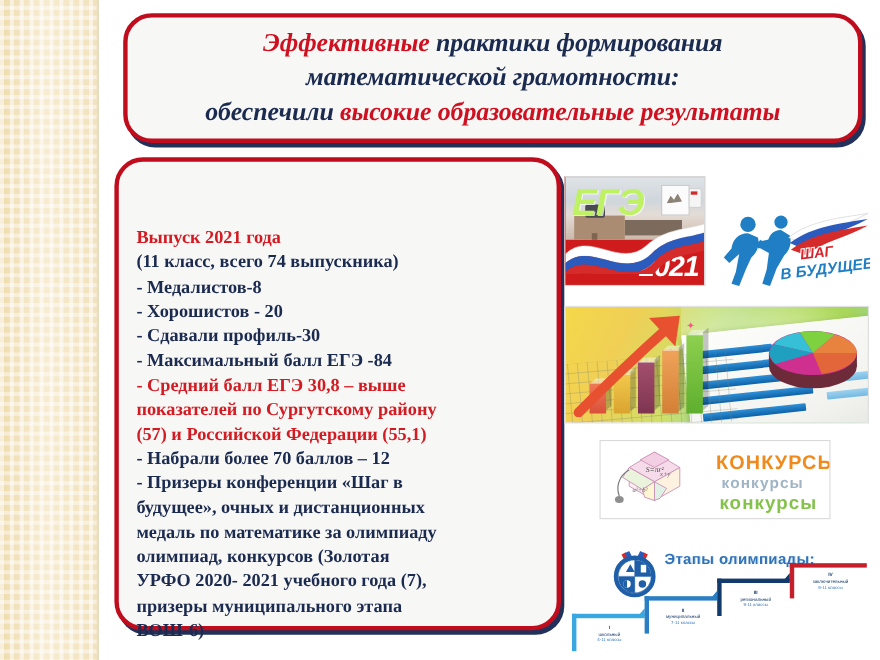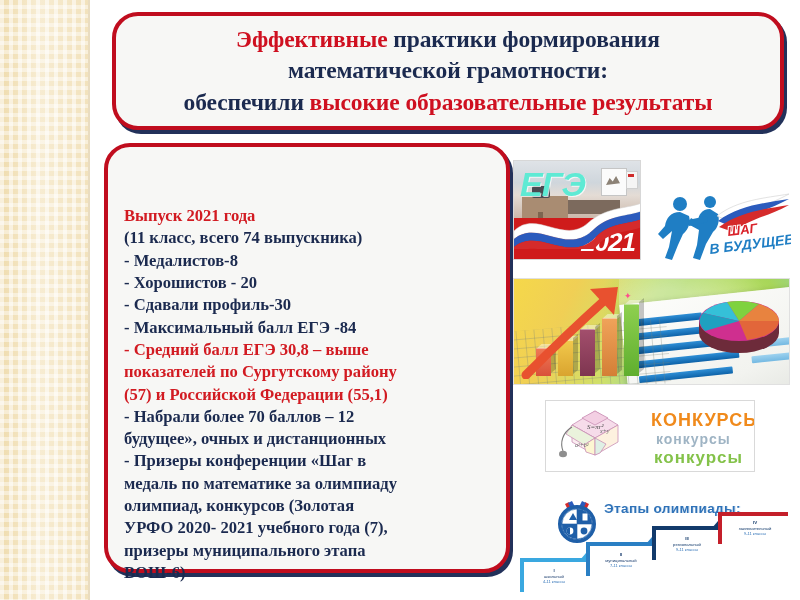--- a/index.html
+++ b/index.html
@@ -51,20 +51,21 @@
     width: 672px;
     height: 118px;
     display: flex;
     align-items: center;
     justify-content: center;
   }
   #title-text {
     font-size: 23.5px;
     line-height: 1.33;
     font-weight: bold;
+    font-style: italic;
     text-align: center;
     color: #1b2a4f;
     padding: 0 16px;
     letter-spacing: -0.1px;
   }
   #title-text .red { color: #cf1020; }
 
   #body-box {
     left: 104px;
     top: 143px;
@@ -142,21 +143,21 @@
   #ege-photo .board {
     position: absolute; left: 54px; bottom: 4px;
     width: 52px; height: 14px;
     background: #7c6a5d;
   }
   #ege-label {
     position: absolute; left: 6px; top: 6px;
     font-family: "Liberation Sans", sans-serif;
     font-weight: bold; font-style: italic;
     font-size: 34px; line-height: 1;
-    color: #5eead4;
+    color: #bef264;
     letter-spacing: -1px;
     text-shadow: 1px 1px 0 rgba(255,255,255,.75);
   }
   #ege-year {
     position: absolute; right: 5px; bottom: 4px;
     font-family: "Liberation Sans", sans-serif;
     font-weight: bold; font-style: italic;
     font-size: 26px; line-height: 1;
     color: #ffffff;
     letter-spacing: -1px;
@@ -315,22 +316,22 @@
     <span class="ln red">Выпуск 2021 года</span>
     <span class="ln">(11 класс, всего 74 выпускника)</span>
     <span class="ln">- Медалистов-8</span>
     <span class="ln">- Хорошистов - 20</span>
     <span class="ln">- Сдавали профиль-30</span>
     <span class="ln">- Максимальный балл  ЕГЭ -84</span>
     <span class="ln red">- Средний балл ЕГЭ 30,8 – выше</span>
     <span class="ln red">показателей по Сургутскому району</span>
     <span class="ln red">(57) и Российской Федерации (55,1)</span>
     <span class="ln">- Набрали более 70 баллов – 12</span>
+    <span class="ln">- Призеры конференции «Шаг в</span>
     <span class="ln">будущее», очных и дистанционных</span>
-    <span class="ln">- Призеры конференции «Шаг в</span>
     <span class="ln">медаль по математике за олимпиаду</span>
     <span class="ln">олимпиад, конкурсов (Золотая</span>
     <span class="ln">УРФО 2020- 2021 учебного года (7),</span>
     <span class="ln">призеры муниципального этапа</span>
     <span class="ln">ВОШ-6)</span>
   </div>
 </div>
 
 <div class="media" id="ege-poster">
   <div id="ege-photo">

